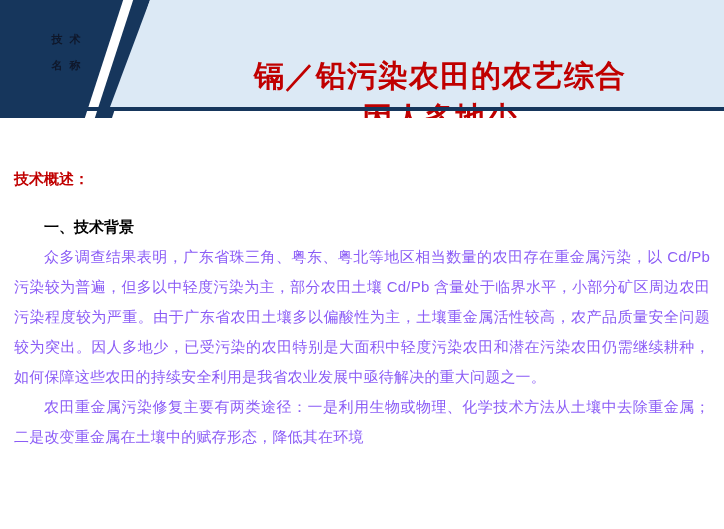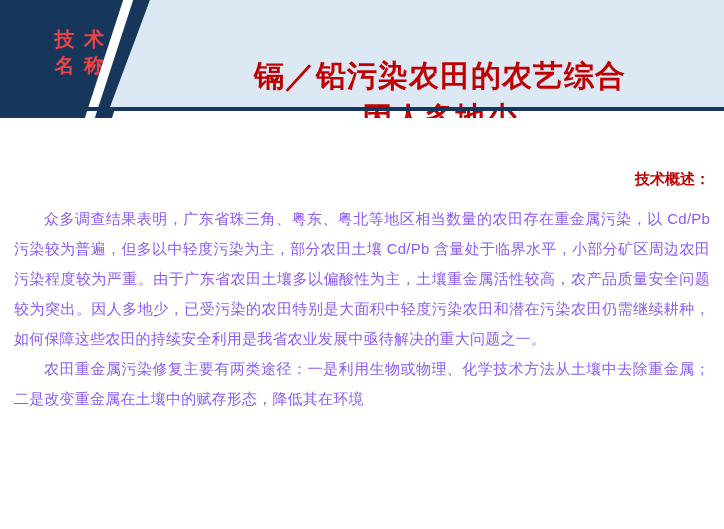--- a/index.html
+++ b/index.html
@@ -38,23 +38,23 @@
     height: 118px;
     background: #16365c;
     clip-path: polygon(0 0, 150px 0, 112px 118px, 0 118px);
     -webkit-clip-path: polygon(0 0, 150px 0, 112px 118px, 0 118px);
   }
   .header-tag-inner {
     position: absolute;
     left: 28px;
     top: 26px;
     width: 78px;
-    text-align: right;
-    color: #ef4444;
-    font-size: 20px;
+    text-align: center;
+    color: #0f172a;
+    font-size: 11px;
     font-weight: bold;
     line-height: 26px;
     letter-spacing: 2px;
   }
 
   
   .header-band {
     position: absolute;
     left: 110px;
     top: 0;
@@ -103,23 +103,22 @@
   .body {
     position: relative;
     padding: 0 14px;
   }
 
   .section-heading {
     color: #c00000;
     font-size: 15px;
     font-weight: bold;
     margin-top: 48px;
-    margin-bottom: 12px;
+    margin-bottom: 20px;
     line-height: 26px;
-    text-align: right;
   }
 
   .subheading {
     color: #000000;
     font-size: 15px;
     font-weight: bold;
     line-height: 30px;
     text-indent: 30px;
     margin: 0;
   }
@@ -149,17 +148,18 @@
     <div class="header-slash"></div>
     <div class="header-title">
       <div>镉／铅污染农田的农艺综合</div>
       <div>因人多地少</div>
     </div>
     <div class="header-rule"></div>
   </div>
 
   <div class="body">
     <div class="section-heading">技术概述：</div>
+    <p class="subheading">一、技术背景</p>
     <p class="para">众多调查结果表明，广东省珠三角、粤东、粤北等地区相当数量的农田存在重金属污染，以 Cd/Pb 污染较为普遍，但多以中轻度污染为主，部分农田土壤 Cd/Pb 含量处于临界水平，小部分矿区周边农田污染程度较为严重。由于广东省农田土壤多以偏酸性为主，土壤重金属活性较高，农产品质量安全问题较为突出。因人多地少，已受污染的农田特别是大面积中轻度污染农田和潜在污染农田仍需继续耕种，如何保障这些农田的持续安全利用是我省农业发展中亟待解决的重大问题之一。</p>
     <p class="para">农田重金属污染修复主要有两类途径：一是利用生物或物理、化学技术方法从土壤中去除重金属；二是改变重金属在土壤中的赋存形态，降低其在环境</p>
   </div>
 
 </div>
 
 </body></html>

